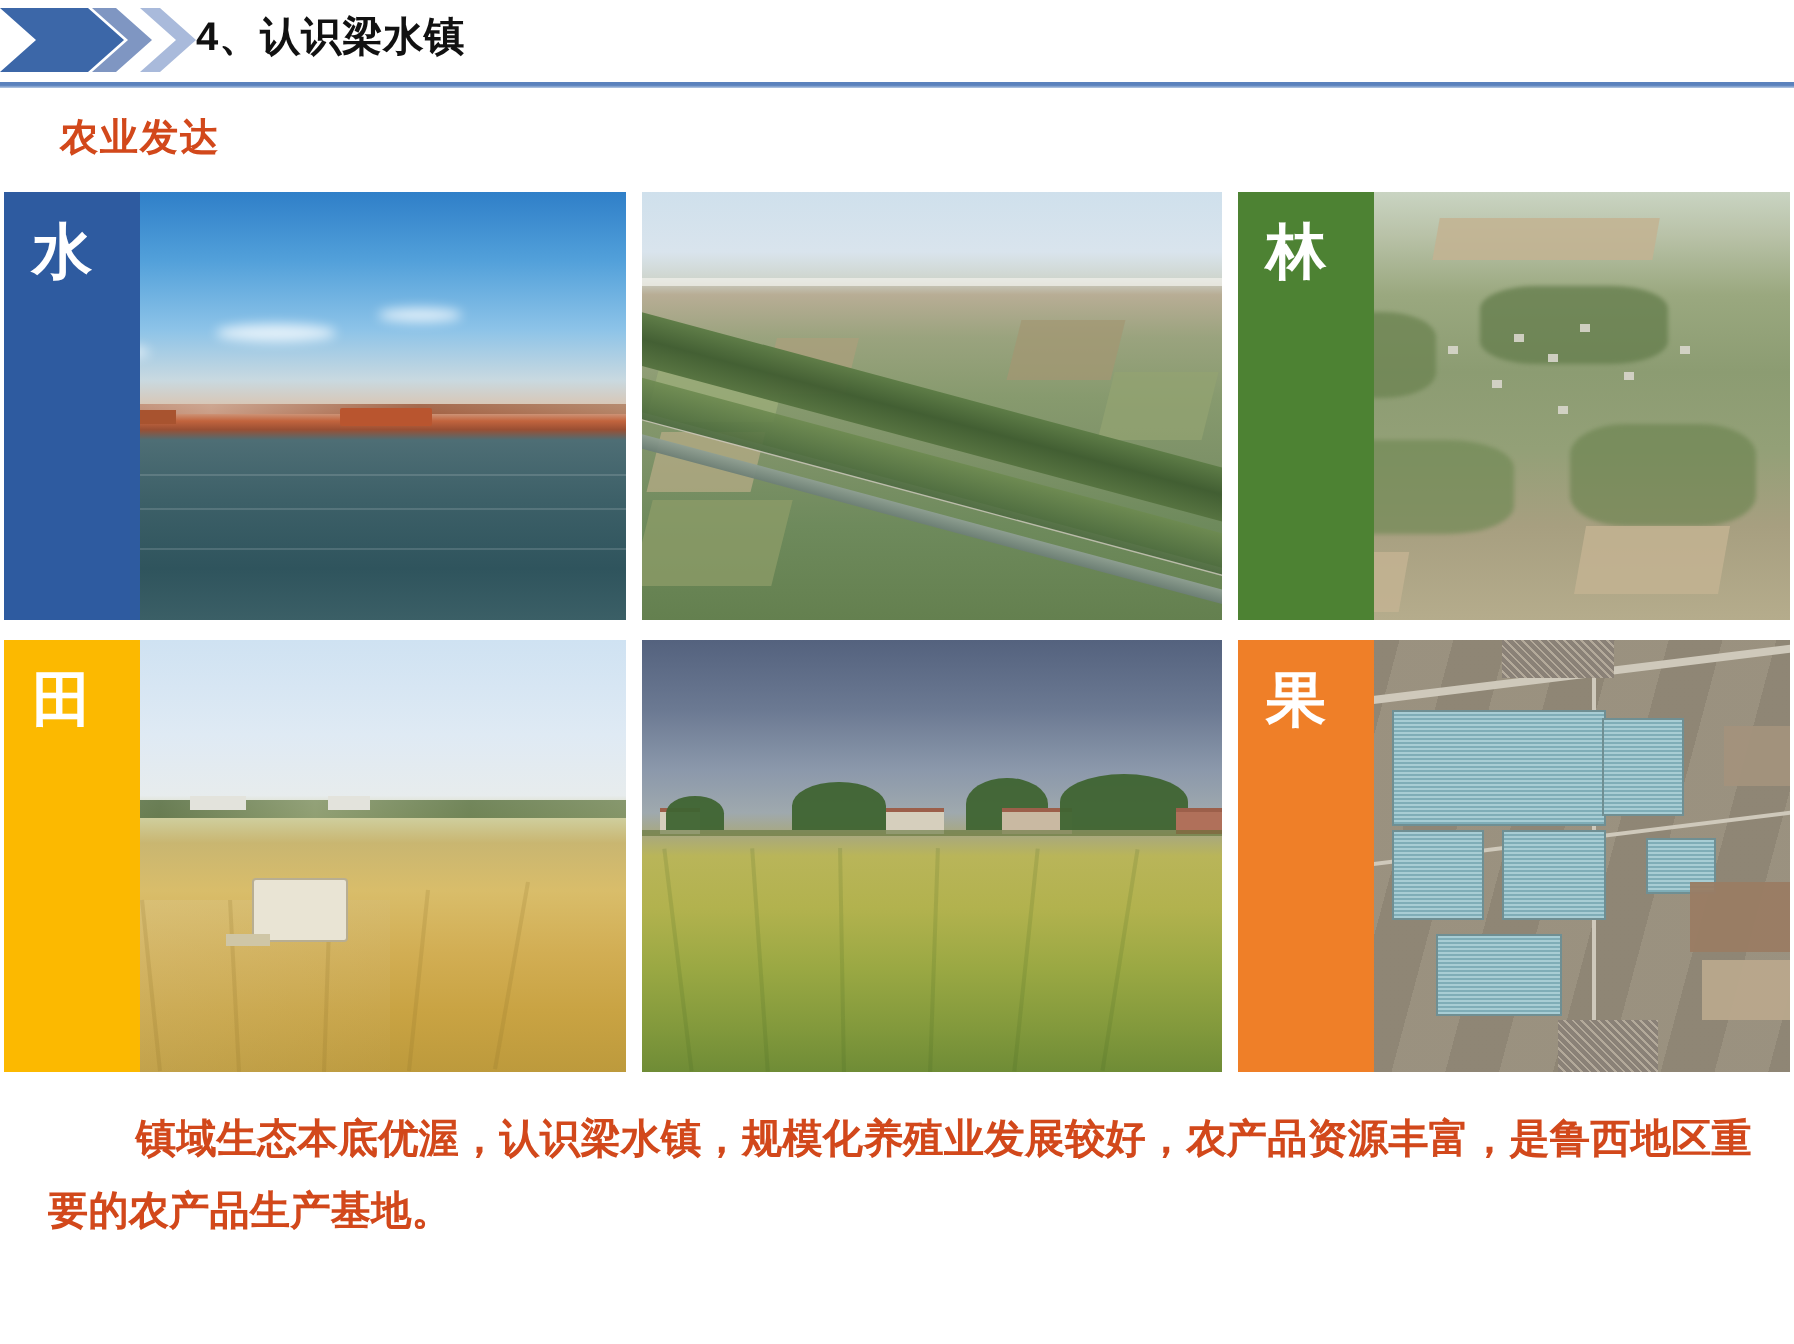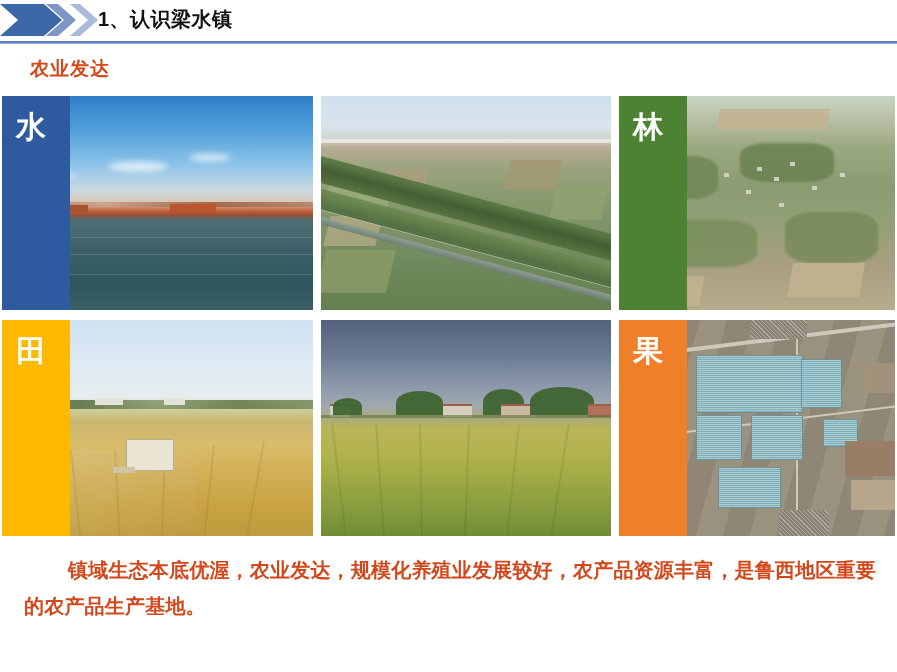--- a/index.html
+++ b/index.html
@@ -390,21 +390,21 @@
 </style>
 </head>
 <body>
 
 <div class="header">
   <div class="chev-wrap">
     <div class="chev chev-1"></div>
     <div class="chev chev-2"></div>
     <div class="chev chev-3"></div>
   </div>
-  <div class="page-title">1、认识梁水镇</div>
+  <div class="page-title">4、认识梁水镇</div>
   <div class="hdr-rule"></div>
 </div>
 
 <div class="section-label">农业发达</div>
 
 <div class="grid">
 
   <div class="cell r1 c1">
     <div class="photo ph-water">
       <div class="shore"></div>
@@ -514,13 +514,13 @@
       <div class="vill" style="left:48%;top:0%;width:20%;height:9%;"></div>
       <div class="parcel" style="left:82%;top:56%;width:18%;height:16%;background:#9a7c63;"></div>
       <div class="parcel" style="left:84%;top:74%;width:16%;height:14%;background:#b9a88c;"></div>
       <div class="parcel" style="left:88%;top:20%;width:12%;height:14%;background:#a3927c;"></div>
     </div>
     <div class="tag tag-fruit">果</div>
   </div>
 
 </div>
 
-<div class="caption">镇域生态本底优渥，农业发达，规模化养殖业发展较好，农产品资源丰富，是鲁西地区重要的农产品生产基地。</div>
+<div class="caption">镇域生态本底优渥，认识梁水镇，规模化养殖业发展较好，农产品资源丰富，是鲁西地区重要的农产品生产基地。</div>
 
 </body></html>

